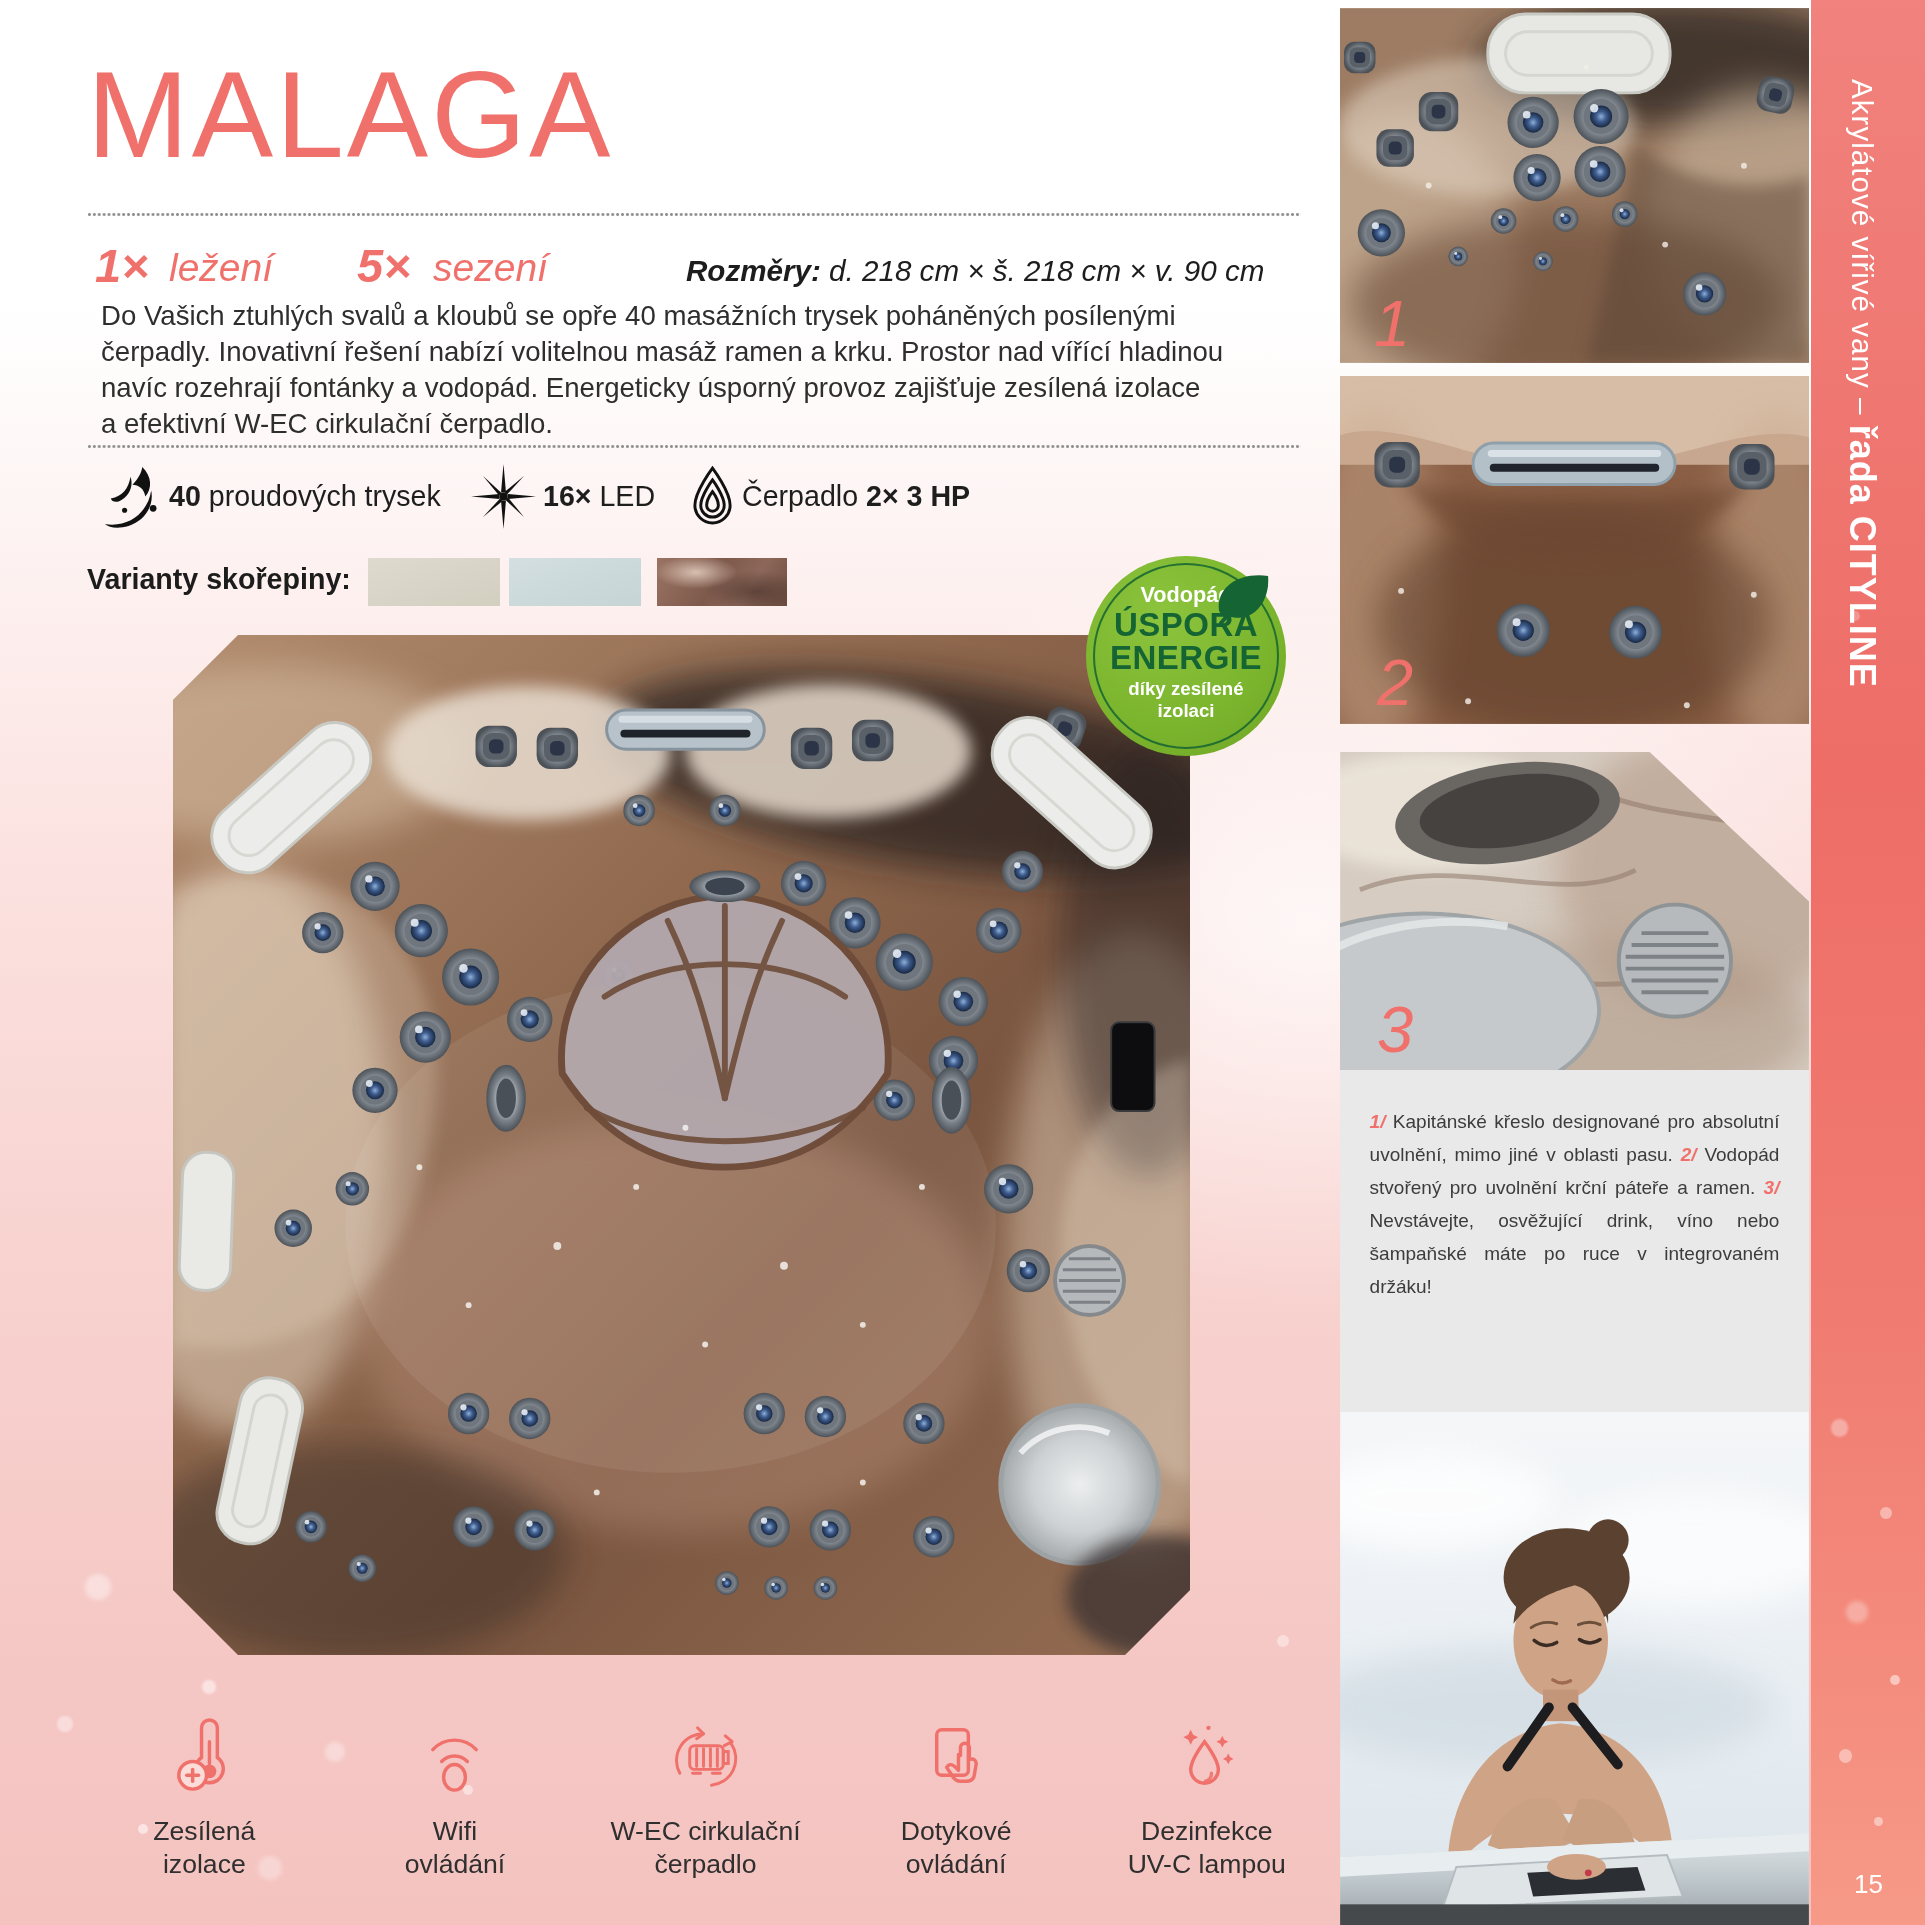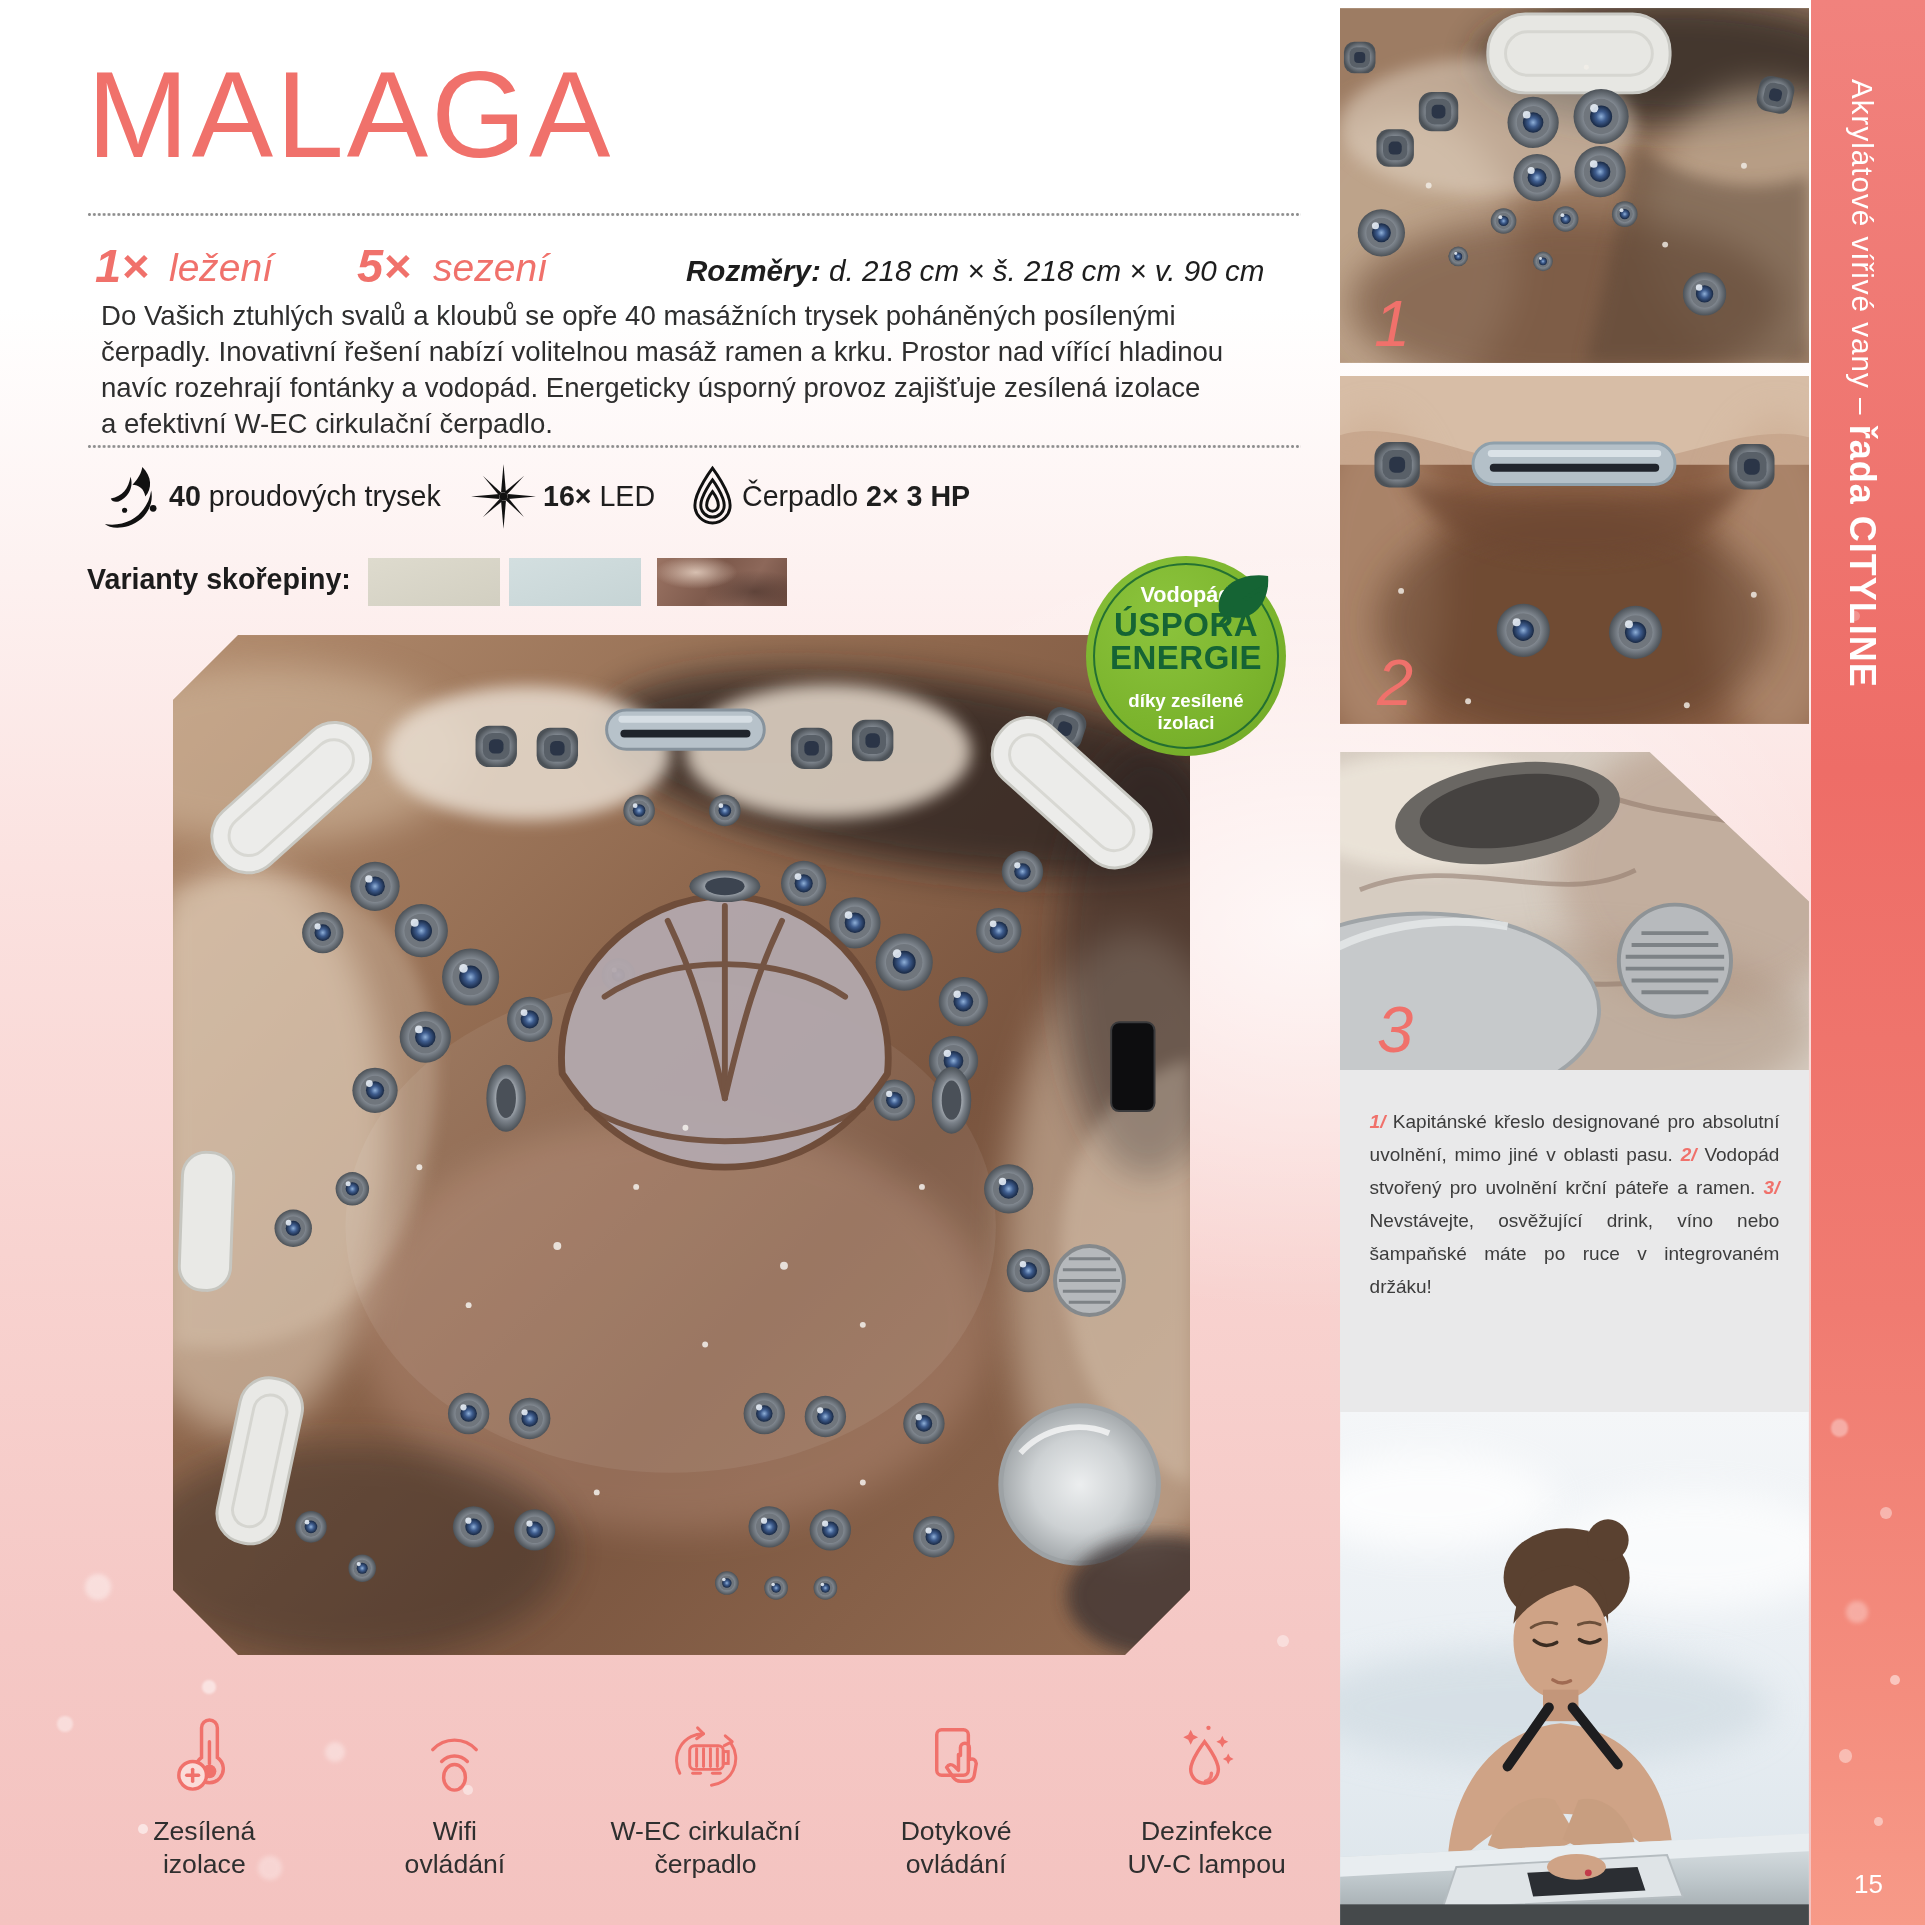--- a/index.html
+++ b/index.html
@@ -43,38 +43,38 @@
   .main-photo{position:absolute;left:173px;top:635px;width:1017px;height:1020px;
     clip-path:polygon(65px 0,952px 0,1017px 65px,1017px 955px,952px 1020px,65px 1020px,0 955px,0 65px);}
   
   .badge{position:absolute;left:1086px;top:556px;width:200px;height:200px;border-radius:50%;
     background:radial-gradient(circle at 38% 30%, #8cc43d, #7ab32c 62%, #6ea527 100%);
     text-align:center;color:#fff;z-index:5;}
   .badge:after{content:"";position:absolute;left:6.9px;top:6.9px;right:6.9px;bottom:6.9px;border-radius:50%;
     border:2.5px solid rgba(20,100,50,.85);}
   .badge .l1{margin-top:25.6px;font-size:21.7px;font-weight:700;}
   .badge .l2{font-size:33px;font-weight:700;color:#156434;line-height:33px;letter-spacing:0.5px;}
-  .badge .l4{font-size:18.7px;font-weight:700;line-height:22.7px;margin-top:16px;}
+  .badge .l4{font-size:18.7px;font-weight:700;line-height:22.7px;margin-top:4px;}
   .badge svg.leaf{position:absolute;right:5.9px;top:13.8px;z-index:6;}
   
   .gphoto{position:absolute;left:1340px;width:469px;overflow:hidden;}
   .gp1{top:7.9px;height:355px;}
   .gp2{top:376px;height:348px;}
   .gp3{top:752px;height:318px;clip-path:polygon(0 0,66% 0,100% 47%,100% 100%,0 100%);}
   .gp4{top:1412px;height:514px;}
   .gnum{position:absolute;font-size:65px;font-style:italic;color:#f0716b;line-height:1;z-index:4;}
   .n1{left:1374px;top:291px;}
   .n2{left:1377px;top:650px;}
   .n3{left:1377px;top:997px;}
   
   .captions{position:absolute;left:1340px;top:1070px;width:469px;height:342px;background:#e9e9ea;
     padding:35px 29.6px 0 29.6px;font-size:19px;line-height:33px;color:#3c3c3c;text-align:justify;}
   .cnum{color:#f0716b;font-weight:700;font-style:italic;}
   
-  .bfeat-row{position:absolute;left:79px;top:1716px;width:1253px;display:flex;}
+  .bfeat-row{position:absolute;left:79px;top:1716px;width:1253px;display:flex;justify-content:flex-end;}
   .bfeat{flex:1;display:flex;flex-direction:column;align-items:center;}
   .bfeat .lbl{margin-top:15.8px;font-size:26.6px;line-height:33px;color:#2f2f2f;text-align:center;white-space:pre-line;}
   
   .sidebar{position:absolute;left:1811px;top:0;width:115px;height:1926px;
     background:linear-gradient(180deg,#f1827d 0%,#ee6d67 40%,#f07b71 68%,#f48d7e 88%,#f79a88 100%);}
   .sidebar-text{position:absolute;left:29.6px;top:79px;writing-mode:vertical-rl;color:#fff;
     font-size:29.6px;letter-spacing:1px;}
   .sidebar-text .b{font-size:36px;font-weight:700;}
   .pagenum{position:absolute;left:0;bottom:25.6px;width:100%;text-align:center;color:#fff;font-size:26px;}
   svg{display:block;}

